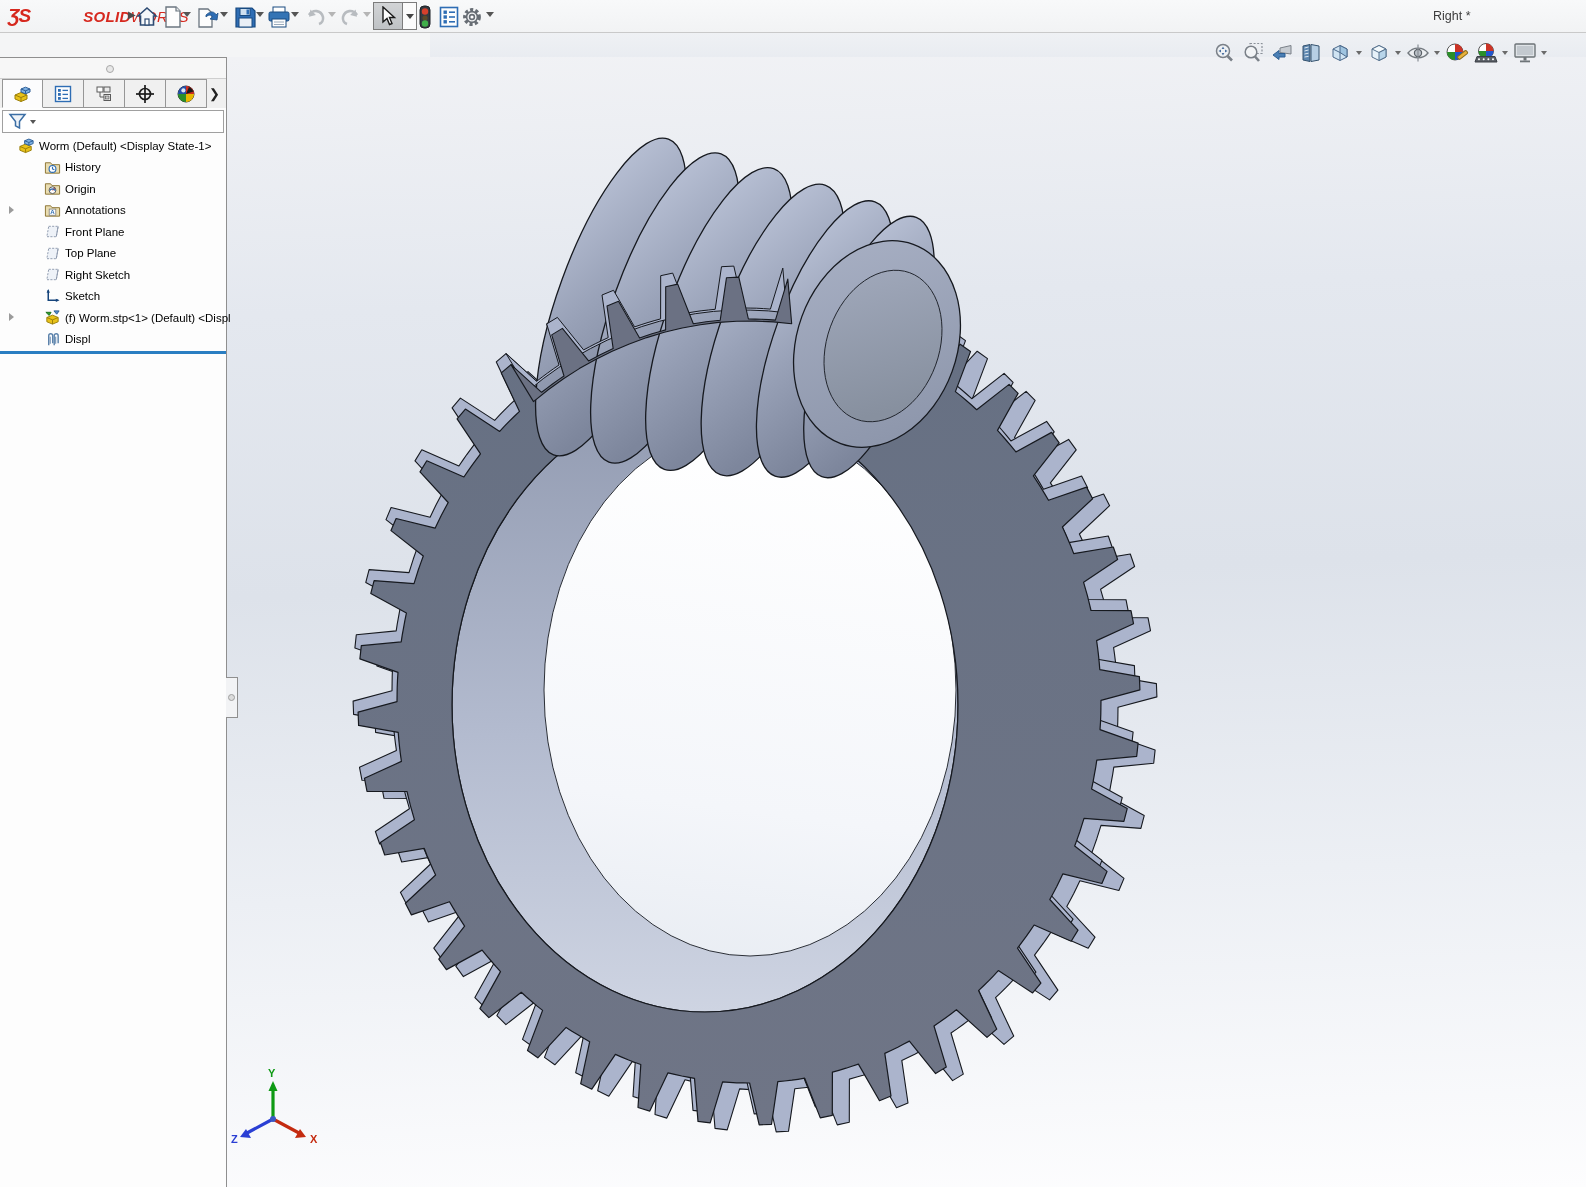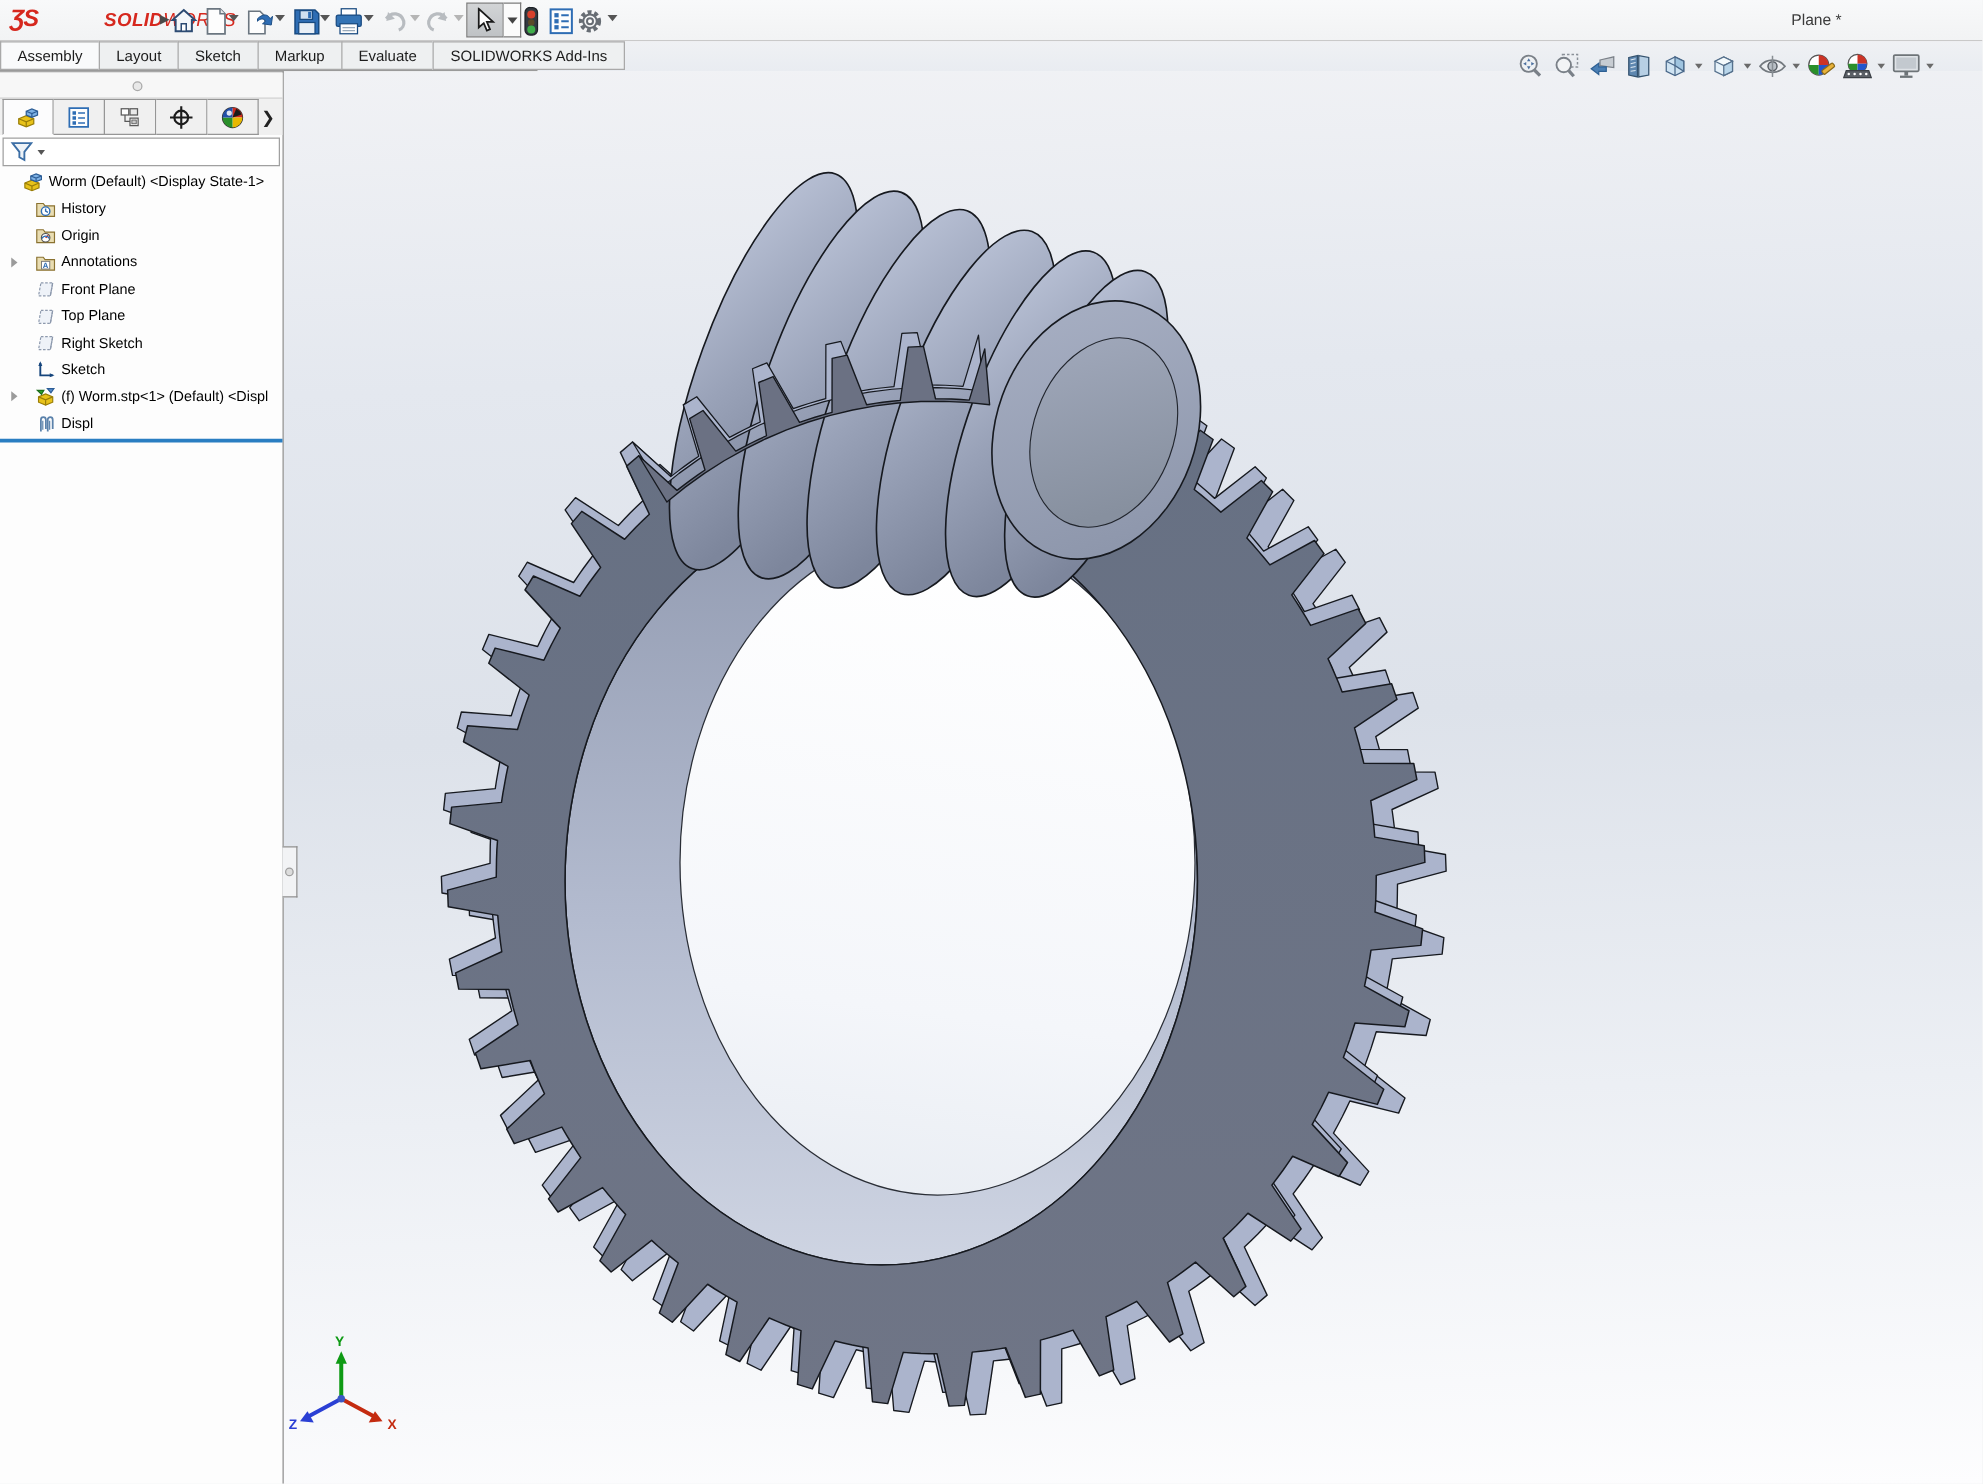--- a/index.html
+++ b/index.html
@@ -40,21 +40,21 @@
   .ptab { width:41px; border:1px solid #969696; border-left:none; background:#f0f0f0; display:flex; align-items:center; justify-content:center; cursor:pointer; }
   .ptab:first-child { border-left:1px solid #969696; }
   .ptab.active { background:#fcfcfd; border-bottom-color:#fcfcfd; }
   #ptab-overflow { flex:1; display:flex; align-items:center; justify-content:flex-end; padding-right:6px; font-size:13px; color:#222; cursor:pointer; }
   #filter-row { margin:2px 2px 0 2px; height:23px; border:1px solid #a0a0a0; background:#fff; display:flex; align-items:center; padding-left:5px; gap:3px; }
   #filter-caret { width:0; height:0; border-left:3.5px solid transparent; border-right:3.5px solid transparent; border-top:4px solid #555; }
 
   #tree { position:relative; margin-top:2px; }
   .trow { position:relative; height:21.5px; display:flex; align-items:center; font-size:11.5px; color:#000; cursor:default; white-space:nowrap; }
   .trow .lbl { margin-left:4px; }
-  .trow.child { padding-left:28px; }
+  .trow.child { padding-left:44px; }
   .trow.root { padding-left:18px; }
   .texp { position:absolute; left:9px; top:6px; width:0; height:0; border-top:4px solid transparent; border-bottom:4px solid transparent; border-left:5px solid #9b9b9b; }
   .ticon { width:17px; height:17px; flex:0 0 17px; }
   #rollback-bar { height:3px; background:#2a7ec2; margin-top:1px; }
 
   #panel-splitter { position:absolute; left:226px; top:677px; width:12px; height:41px;
       background:#f2f3f5; border:1px solid #8f8f8f; border-left:none; cursor:ew-resize; }
   #panel-splitter .dot { position:absolute; left:2px; top:16px; width:7px; height:7px; border-radius:50%; border:1px solid #9f9f9f; background:#dcdcdc; }
 
   
@@ -163,32 +163,24 @@
   </div>
   <div class="tbicon" style="left:459px">
     <svg width="24" height="24" viewBox="0 0 24 24">
           <circle cx="12" cy="12" r="7.2" fill="none" stroke="#676d74" stroke-width="3.4" stroke-dasharray="3.1 2.2"></circle>
           <circle cx="12" cy="12" r="5.4" fill="none" stroke="#676d74" stroke-width="1.6"></circle>
           <circle cx="12" cy="12" r="2.4" fill="#fff" stroke="#676d74" stroke-width="1.6"></circle>
         </svg>
   </div>
   <div class="tbcaret" style="left:486px"></div>
 
-  <div id="doc-title">Plane *</div>
+  <div id="doc-title">Right *</div>
 </div>
 
 <div id="tabbar-ext"></div>
-<div id="tabbar">
-  <div class="ctab active">Assembly</div>
-  <div class="ctab">Layout</div>
-  <div class="ctab">Sketch</div>
-  <div class="ctab">Markup</div>
-  <div class="ctab">Evaluate</div>
-  <div class="ctab">SOLIDWORKS Add-Ins</div>
-</div>
 
 <div id="viewport">
   <svg id="scene" width="1359" height="1130" viewBox="0 0 1359 1130">
         <defs>
           <linearGradient id="wallG" x1="0" y1="0" x2="0" y2="1">
             <stop offset="0%" stop-color="#929bb1"></stop>
             <stop offset="55%" stop-color="#b3bbcf"></stop>
             <stop offset="100%" stop-color="#ced4e2"></stop>
           </linearGradient>
           <linearGradient id="openG" x1="0.3" y1="0" x2="0.2" y2="1">

